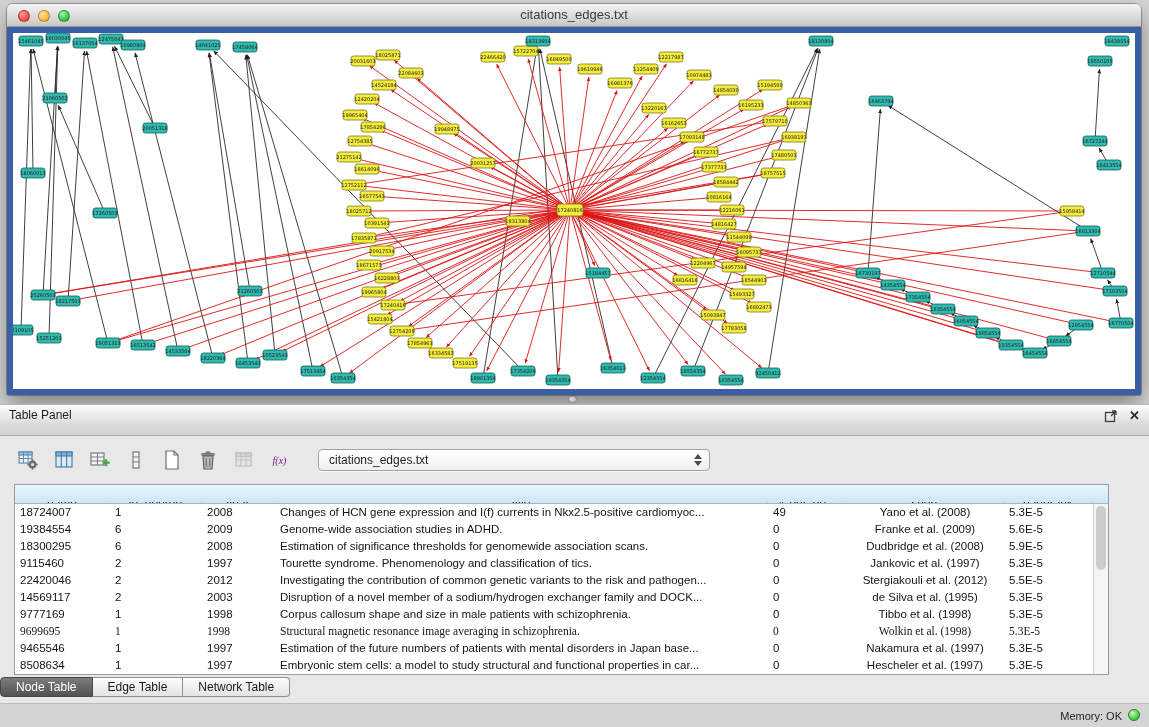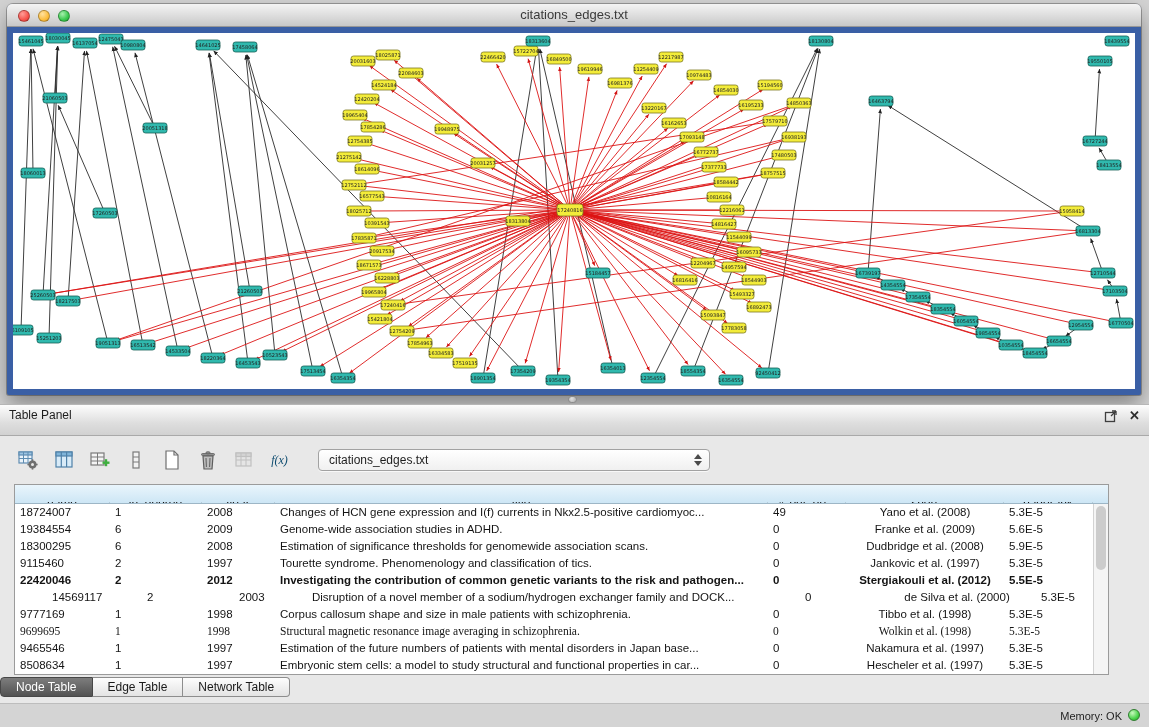--- a/index.html
+++ b/index.html
@@ -38,21 +38,21 @@
     background:#e8e8e8; border-top:1px solid #b6b6b6; }
   #tp-header { height:31px; background:linear-gradient(#fdfdfd,#dedede 60%,#d1d1d1);
     border-bottom:1px solid #a9a9a9; position:relative; }
   #tp-title { position:absolute; left:9px; top:3px; font-size:12px; color:#1d1d1d; }
   #tp-actions { position:absolute; right:9px; top:2px; display:flex; gap:11px; align-items:center; height:17px; }
   #tp-actions svg { display:block; }
   #tp-close { font-size:13px; font-weight:bold; color:#2e2e2e; line-height:17px; cursor:default; }
 
   #tp-toolbar { position:absolute; left:14px; top:40px; height:30px; display:flex; align-items:center; gap:9px; }
   .tbtn { width:27px; height:27px; display:flex; align-items:center; justify-content:center; border-radius:3px; }
-  #fx-btn { font-family:"Liberation Serif", serif; font-style:italic; font-size:12px; color:#0c4a6e; padding:0 3px; }
+  #fx-btn { font-family:"Liberation Serif", serif; font-style:italic; font-size:10px; color:#701a75; padding:0 3px; }
   .dropdown { margin-left:16px; width:392px; height:22px; display:flex; align-items:center;
     background:linear-gradient(#ffffff,#f0f0f0); border:1px solid #a2a2a2; border-radius:4px;
     padding:0 7px 0 10px; font-size:12px; color:#1e1e1e; box-shadow:0 1px 0 rgba(255,255,255,.7); }
   .dd-arrows { margin-left:auto; display:flex; flex-direction:column; gap:2px; }
   .dd-arrows .up   { width:0;height:0;border-left:4px solid transparent;border-right:4px solid transparent;border-bottom:5px solid #4a4a4a; }
   .dd-arrows .down { width:0;height:0;border-left:4px solid transparent;border-right:4px solid transparent;border-top:5px solid #4a4a4a; }
 
   #tbl { position:absolute; left:14px; top:79px; width:1095px; height:191px;
     background:#ffffff; border:1px solid #9b9b9b; overflow:hidden; }
   #tbl-head { display:grid; height:19px; background:linear-gradient(#e9f5fc,#cde6f5);
@@ -864,36 +864,36 @@
         </div>
         <div class="tr" style="grid-template-columns: 95px 92px 73px 493px 78px 158px 89px;">
           <div class="td al-left">9115460</div>
           <div class="td al-left">2</div>
           <div class="td al-left">1997</div>
           <div class="td al-left">Tourette syndrome. Phenomenology and classification of tics.</div>
           <div class="td al-left">0</div>
           <div class="td al-center">Jankovic et al. (1997)</div>
           <div class="td al-left">5.3E-5</div>
         </div>
-        <div class="tr" style="grid-template-columns: 95px 92px 73px 493px 78px 158px 89px; font-weight: bold;">
+        <div class="tr" style="grid-template-columns: 95px 92px 73px 493px 78px 158px 89px;">
           <div class="td al-left">22420046</div>
           <div class="td al-left">2</div>
           <div class="td al-left">2012</div>
           <div class="td al-left">Investigating the contribution of common genetic variants to the risk and pathogen...</div>
           <div class="td al-left">0</div>
           <div class="td al-center">Stergiakouli et al. (2012)</div>
           <div class="td al-left">5.5E-5</div>
         </div>
-        <div class="tr" style="grid-template-columns: 95px 92px 73px 493px 78px 158px 89px; padding-left: 32px;">
+        <div class="tr" style="grid-template-columns: 95px 92px 73px 493px 78px 158px 89px;">
           <div class="td al-left">14569117</div>
           <div class="td al-left">2</div>
           <div class="td al-left">2003</div>
           <div class="td al-left">Disruption of a novel member of a sodium/hydrogen exchanger family and DOCK...</div>
           <div class="td al-left">0</div>
-          <div class="td al-center">de Silva et al. (2000)</div>
+          <div class="td al-center">de Silva et al. (1995)</div>
           <div class="td al-left">5.3E-5</div>
         </div>
         <div class="tr" style="grid-template-columns: 95px 92px 73px 493px 78px 158px 89px;">
           <div class="td al-left">9777169</div>
           <div class="td al-left">1</div>
           <div class="td al-left">1998</div>
           <div class="td al-left">Corpus callosum shape and size in male patients with schizophrenia.</div>
           <div class="td al-left">0</div>
           <div class="td al-center">Tibbo et al. (1998)</div>
           <div class="td al-left">5.3E-5</div>

